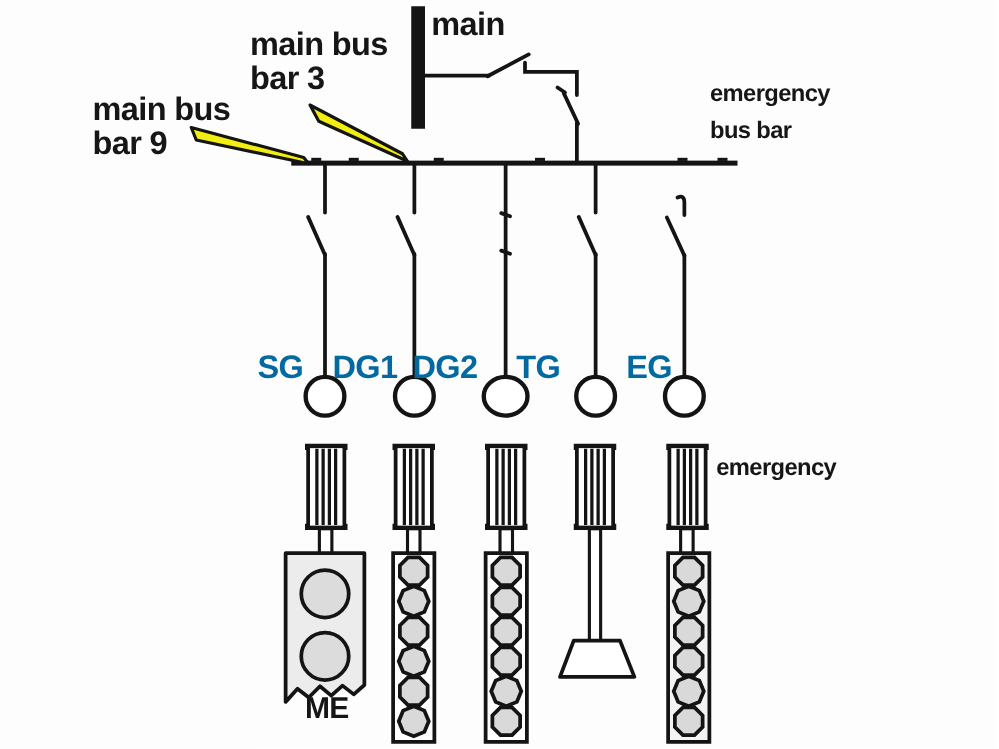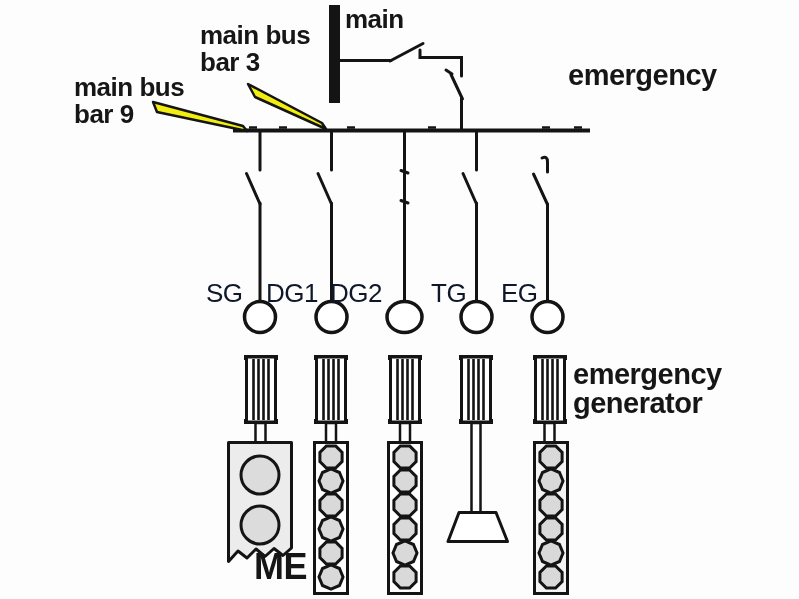--- a/index.html
+++ b/index.html
@@ -5,22 +5,22 @@
   html,body{margin:0;padding:0;background:#ffffff;}
   #stage{
     position:relative;width:797px;height:599px;background:#fdfdfd;overflow:hidden;
     font-family:"Liberation Sans",sans-serif;color:#141414;
   }
   #artwork{position:absolute;left:0;top:0;width:799px;height:599px;}
   .lbl{
     position:absolute;font-weight:700;color:#161616;white-space:pre;
     font-size:26px;line-height:27px;letter-spacing:-0.5px;
   }
-  .lbl.big{font-size:29px;line-height:29px;}
-  .gen-lbl{position:absolute;font-weight:400;font-size:26px;color:#0f172a;letter-spacing:-0.5px;}
+  .lbl.big{font-size:19px;line-height:29px;}
+  .gen-lbl{position:absolute;font-weight:700;font-size:26px;color:#0369a1;letter-spacing:-0.5px;}
 </style>
 </head>
 <body>
 
 <div id="stage">
 
   <svg id="artwork" viewBox="0 0 799 599" xmlns="http://www.w3.org/2000/svg">
     <defs>
 
       <g id="winding">
@@ -159,25 +159,25 @@
       <use href="#cyl" transform="translate(551,577) rotate(45)"></use>
     </g>
   </svg>
 
   <div class="lbl" style="left:200px;top:22px;"><span>main bus</span><br><span>bar 3</span></div>
 
   <div class="lbl" style="left:345px;top:6px;"><span>main</span></div>
 
   <div class="lbl" style="left:74px;top:74px;"><span>main bus</span><br><span>bar 9</span></div>
 
-  <div class="lbl big" style="left:568px;top:61px;"><span>emergency</span><br></div>
+  <div class="lbl big" style="left:568px;top:61px;"><span>emergency</span><br><span>bus bar</span></div>
 
   <div class="gen-lbl" style="left:206px;top:278px;">SG</div>
   <div class="gen-lbl" style="left:266px;top:278px;">DG1</div>
   <div class="gen-lbl" style="left:330px;top:278px;">DG2</div>
-  <div class="gen-lbl" style="left:431px;top:278px;">TG</div>
+  <div class="gen-lbl" style="left:413px;top:278px;">TG</div>
   <div class="gen-lbl" style="left:501px;top:278px;">EG</div>
 
-  <div class="lbl big" style="left:573px;top:360px;"><span>emergency</span><br><span>generator</span></div>
+  <div class="lbl big" style="left:573px;top:360px;"><span>emergency</span><br></div>
 
-  <div class="lbl big" style="left:254px;top:552px;font-size:36px;"><span>ME</span></div>
+  <div class="lbl big" style="left:244px;top:552px;font-size:24px;"><span>ME</span></div>
 
 </div>
 
 </body></html>

